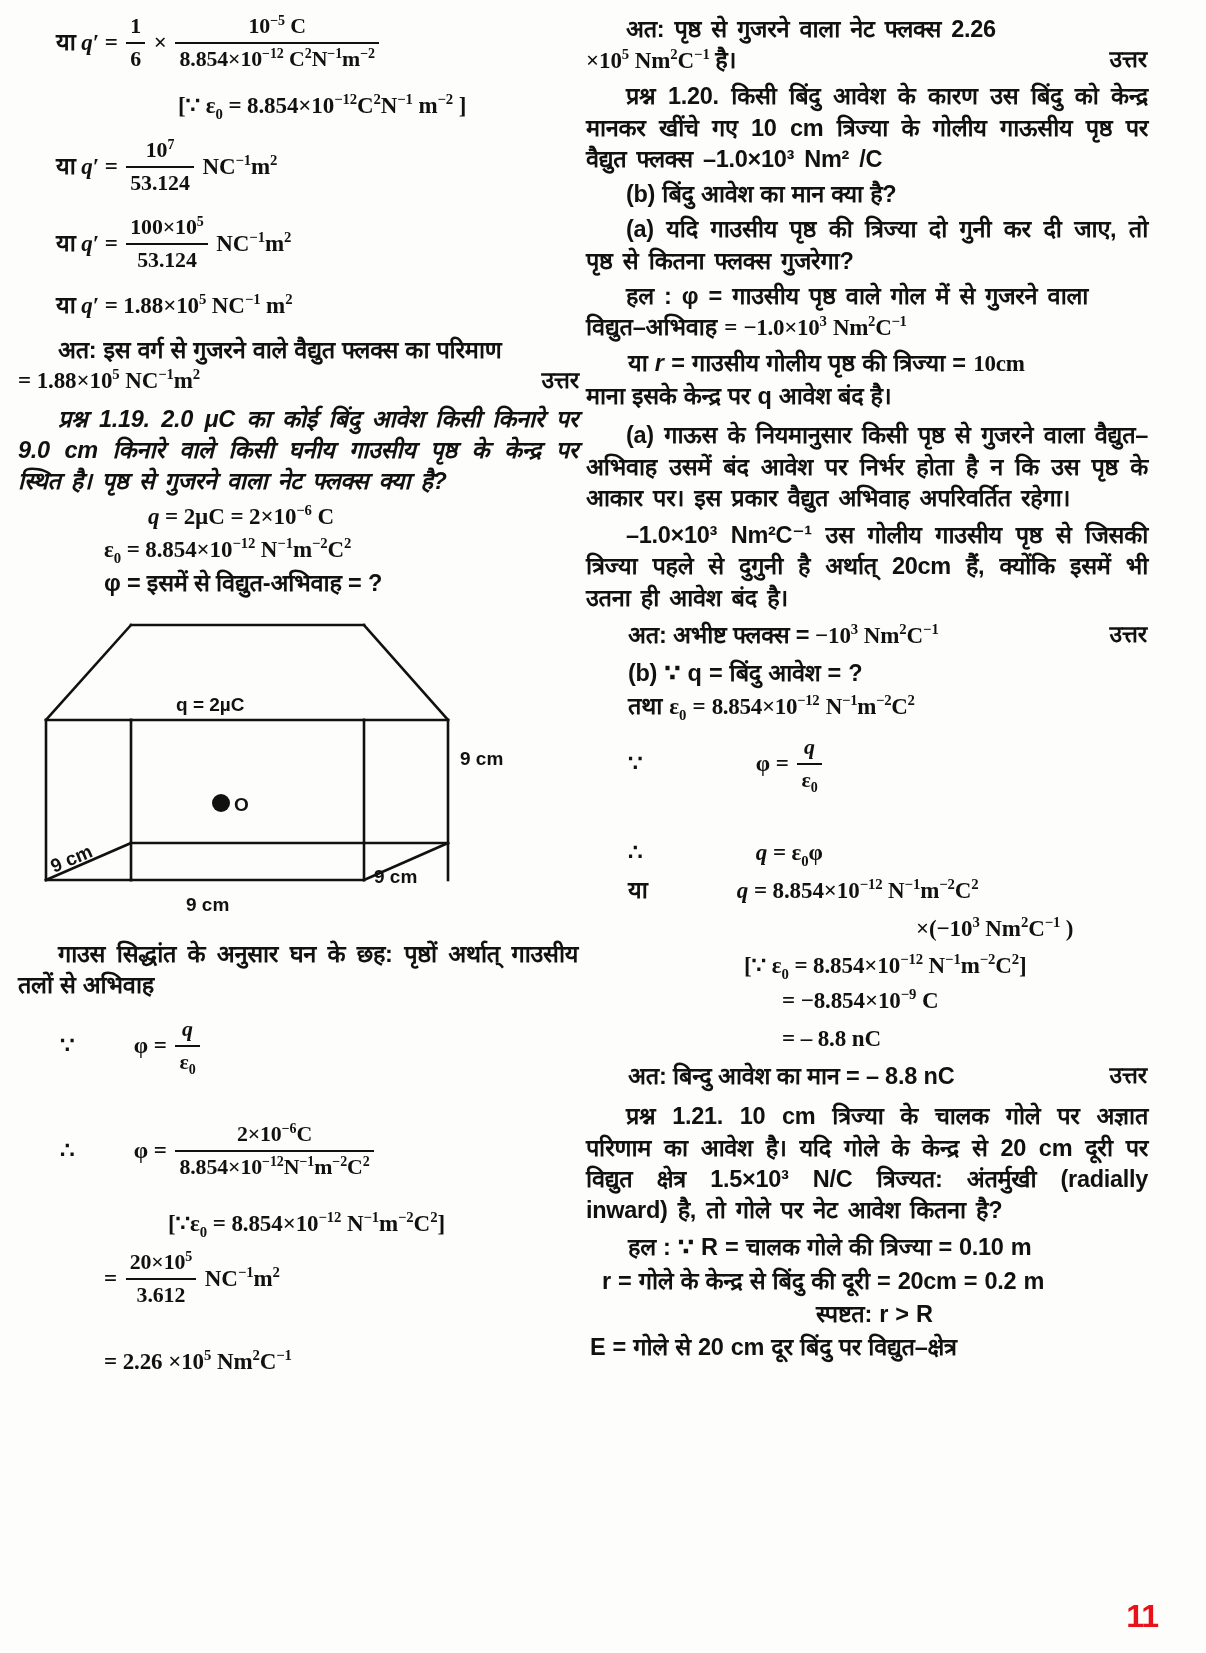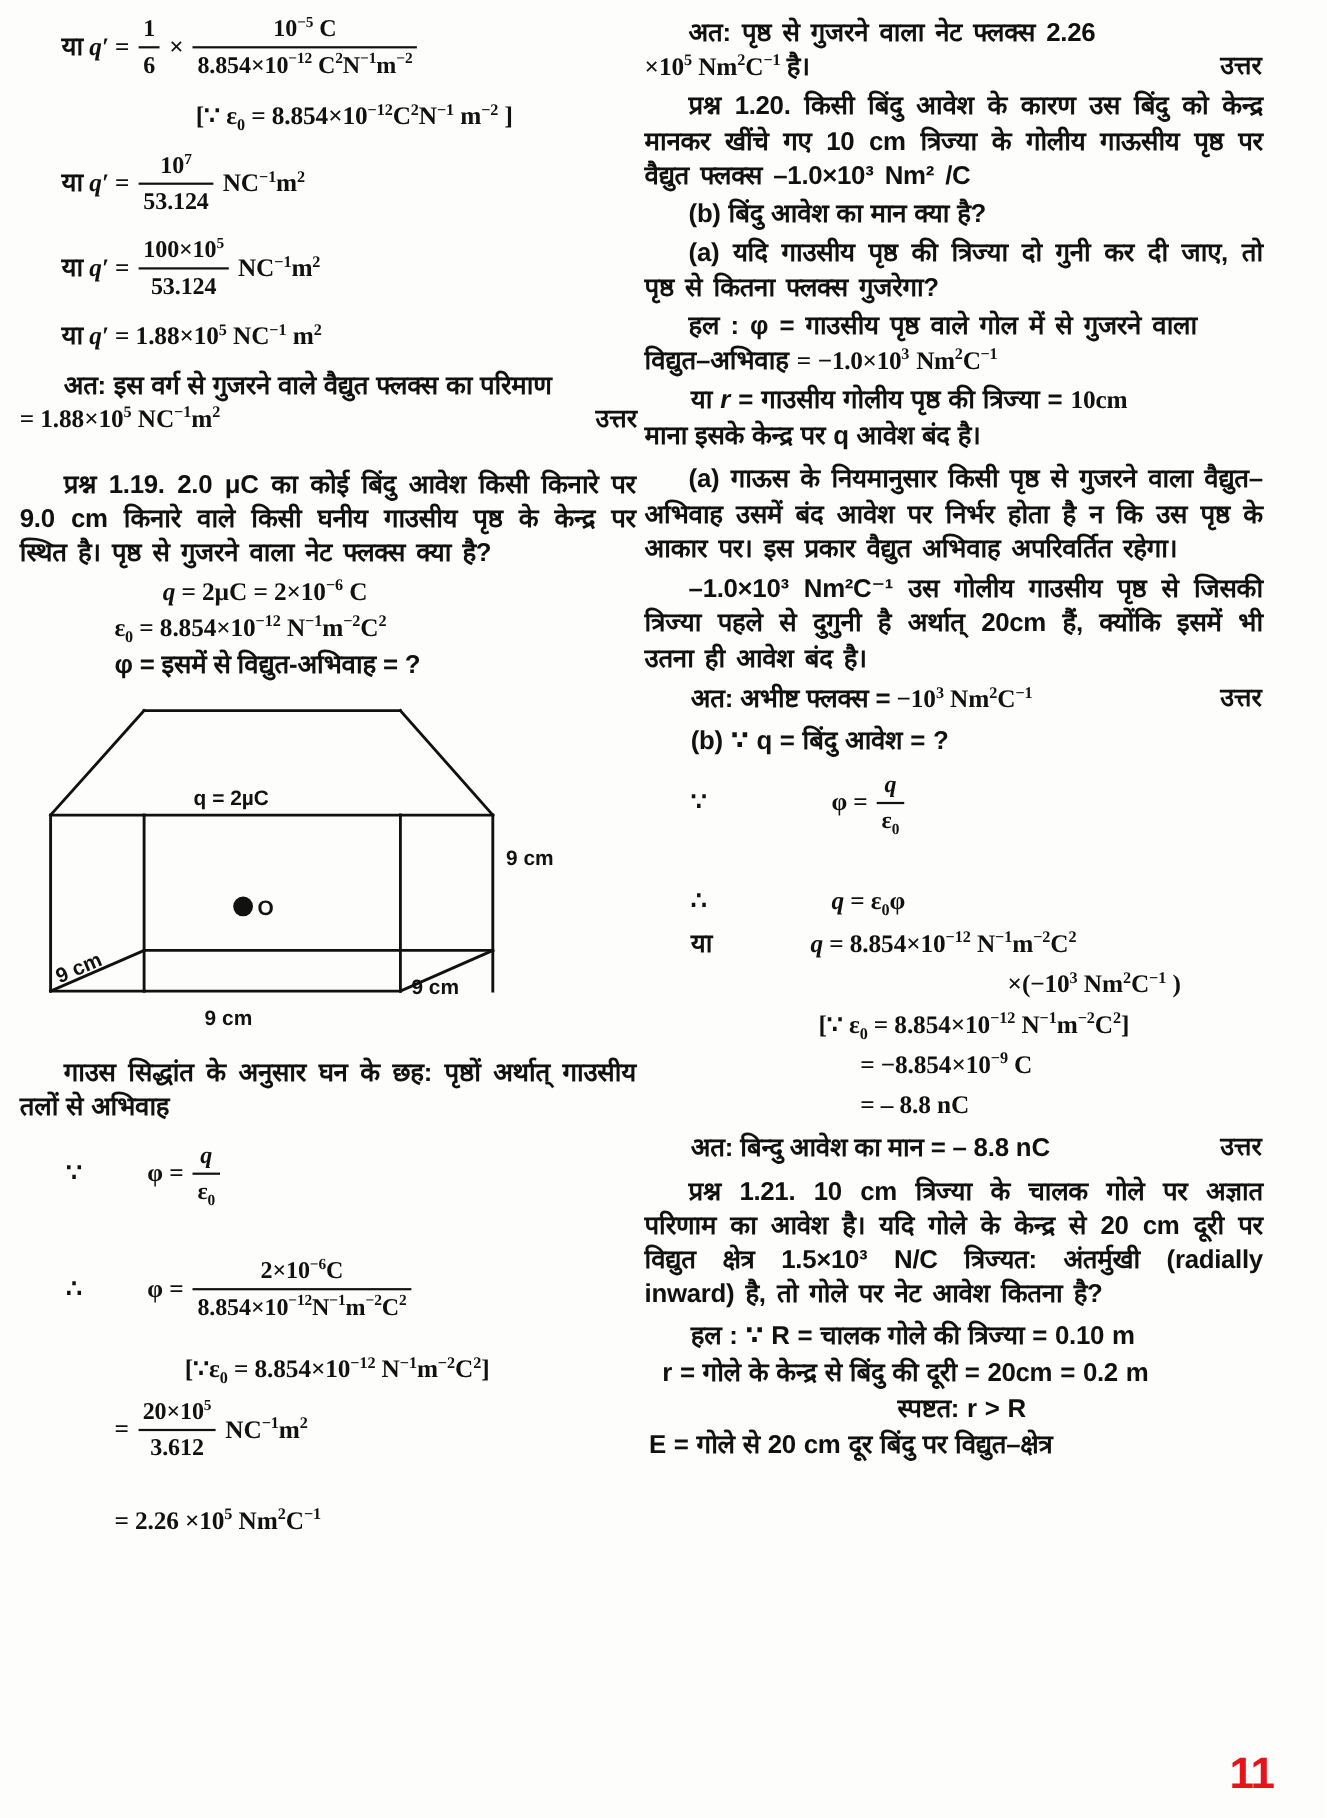--- a/index.html
+++ b/index.html
@@ -112,21 +112,21 @@
   }
 
   
   .pageno {
     position: absolute;
     right: 48px;
     bottom: 18px;
     color: #e8131a;
     font-family: "Liberation Sans", "DejaVu Sans", sans-serif;
     font-weight: 700;
-    font-size: 40px;
+    font-size: 32px;
     letter-spacing: -1px;
   }
   .spacer-s { height: 8px; }
   .spacer-m { height: 16px; }
   .spacer-l { height: 26px; }
 </style>
 </head>
 <body>
 
 <div class="page">
@@ -193,21 +193,21 @@
     <div class="para firstindent" style="margin-top:6px; width:560px;">
       <span>अत: इस वर्ग से गुजरने वाले वैद्युत फ्लक्स का परिमाण</span>
     </div>
     <div class="ln" style="height:30px;">
       <span class="math">= 1.88×10<sup>5</sup> NC<sup>−1</sup>m<sup>2</sup></span>
       <span class="ansr">उत्तर</span>
     </div>
 
     <div class="spacer-s"></div>
 
-    <div class="para firstindent stretch" style="width:560px; margin-top:21px;">प्रश्न 1.19. 2.0 μC का कोई बिंदु आवेश किसी किनारे पर 9.0 cm किनारे वाले किसी घनीय गाउसीय पृष्ठ के केन्द्र पर स्थित है। पृष्ठ से गुजरने वाला नेट फ्लक्स क्या है?</div>
+    <div class="para firstindent stretch" style="width:560px; margin-top:0;font-style:italic;">प्रश्न 1.19. 2.0 μC का कोई बिंदु आवेश किसी किनारे पर 9.0 cm किनारे वाले किसी घनीय गाउसीय पृष्ठ के केन्द्र पर स्थित है। पृष्ठ से गुजरने वाला नेट फ्लक्स क्या है?</div>
 
 
     <div class="ln math indent-3" style="margin-top:4px;">
       <span class="ital">q</span> = 2µC = 2×10<sup>−6</sup> C
     </div>
     <div class="ln math indent-2" style="margin-top:4px;">
       ε<sub>0</sub> = 8.854×10<sup>−12</sup> N<sup>−1</sup>m<sup>−2</sup>C<sup>2</sup>
     </div>
     <div class="ln indent-2 hin" style="margin-top:4px;">φ = इसमें से विद्युत-अभिवाह = ?</div>
 
@@ -332,20 +332,23 @@
     <div class="para firstindent stretch" style="width:562px; margin-top:6px;">–1.0×10³ Nm²C⁻¹ उस गोलीय गाउसीय पृष्ठ से जिसकी त्रिज्या पहले से दुगुनी है अर्थात् 20cm हैं, क्योंकि इसमें भी उतना ही आवेश बंद है।</div>
 
     <div class="ln" style="height:36px; margin-top:6px;">
       <span class="hin" style="padding-left:42px;">अत: अभीष्ट फ्लक्स =</span>
       <span class="math">−10<sup>3</sup> Nm<sup>2</sup>C<sup>−1</sup></span>
       <span class="ansr">उत्तर</span>
     </div>
 
     <div class="para" style="padding-left:42px; margin-top:2px;">(b) ∵ q = बिंदु आवेश = ?</div>
 
+    <div class="para" style="padding-left:42px; margin-top:2px;">
+      <span class="hin">तथा</span> <span class="math">ε<sub>0</sub> = 8.854×10<sup>−12</sup> N<sup>−1</sup>m<sup>−2</sup>C<sup>2</sup></span>
+    </div>
 
     <div class="ln math" style="padding-left:42px; margin-top:12px;">
       <span>∵</span>
       <span style="display:inline-block; width:102px;"></span>
       <span>φ =</span>
       <span class="frac">
         <span class="num ital">q</span>
         <span class="den">ε<sub>0</sub></span>
       </span>
     </div>

